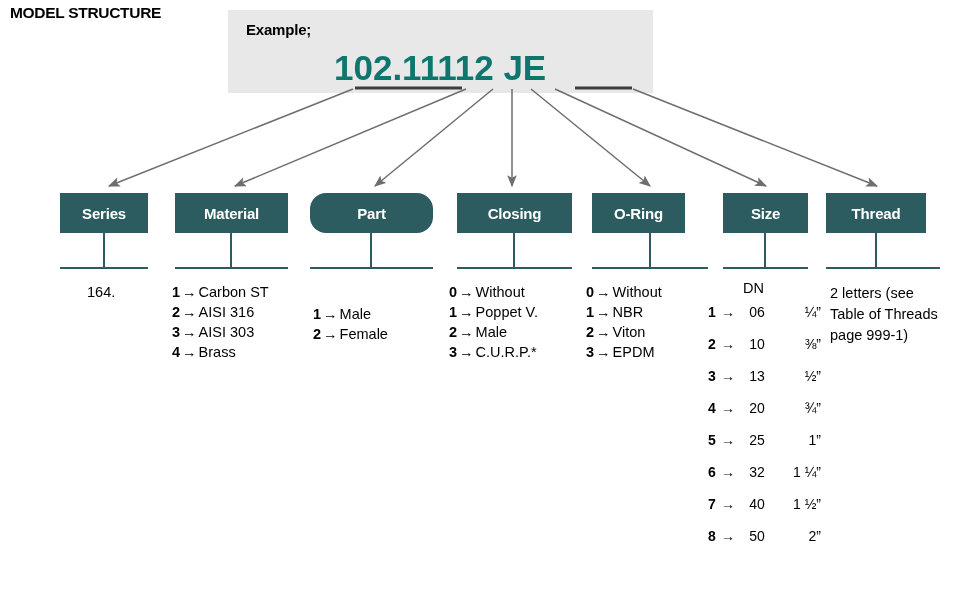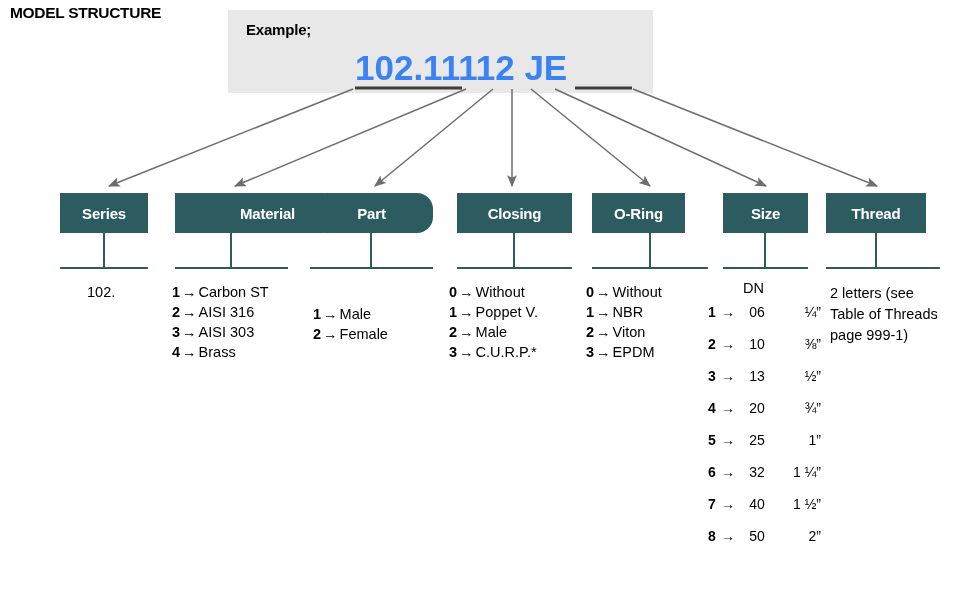--- a/index.html
+++ b/index.html
@@ -43,26 +43,26 @@
   #example-label {
     position: absolute;
     left: 246px;
     top: 21px;
     font-size: 15px;
     font-weight: bold;
     letter-spacing: -0.2px;
   }
   #example-code {
     position: absolute;
-    left: 355px;
+    left: 334px;
     top: 48px;
     font-size: 35px;
     font-weight: bold;
     letter-spacing: 0px;
-    color: #3b82f6;
+    color: #0f766e;
     white-space: nowrap;
   }
 
   
   #connectors {
     position: absolute;
     left: 0;
     top: 0;
     width: 980px;
     height: 596px;
@@ -202,29 +202,29 @@
       <line x1="650" y1="233" x2="650" y2="268"></line>
         <line x1="592" y1="268" x2="708" y2="268"></line>
       <line x1="765" y1="233" x2="765" y2="268"></line>
         <line x1="723" y1="268" x2="808" y2="268"></line>
       <line x1="876" y1="233" x2="876" y2="268"></line>
         <line x1="826" y1="268" x2="940" y2="268"></line>
     </g>
   </svg>
 
   <div class="hdr-box" style="left:60px;  top:193px; width:88px;">Series</div>
-  <div class="hdr-box" style="left:175px; top:193px; width:113px;padding-left:36px;">Material</div>
+  <div class="hdr-box" style="left:175px; top:193px; width:113px;">Material</div>
   <div class="hdr-box" style="left:310px; top:193px; width:123px;border-radius:16px;">Part</div>
   <div class="hdr-box" style="left:457px; top:193px; width:115px;">Closing</div>
   <div class="hdr-box" style="left:592px; top:193px; width:93px;">O-Ring</div>
   <div class="hdr-box" style="left:723px; top:193px; width:85px;">Size</div>
   <div class="hdr-box" style="left:826px; top:193px; width:100px;">Thread</div>
 
   <div class="col-body" style="left:87px; top:283px;">
-    <div class="plain-value">102.</div>
+    <div class="plain-value">164.</div>
   </div>
 
   <div class="col-body" style="left:172px; top:283px;">
     <div class="opt-row">
       <span class="opt-key">1</span><span class="opt-arrow">→</span><span class="opt-label">Carbon ST</span>
     </div>
     <div class="opt-row">
       <span class="opt-key">2</span><span class="opt-arrow">→</span><span class="opt-label">AISI 316</span>
     </div>
     <div class="opt-row">

